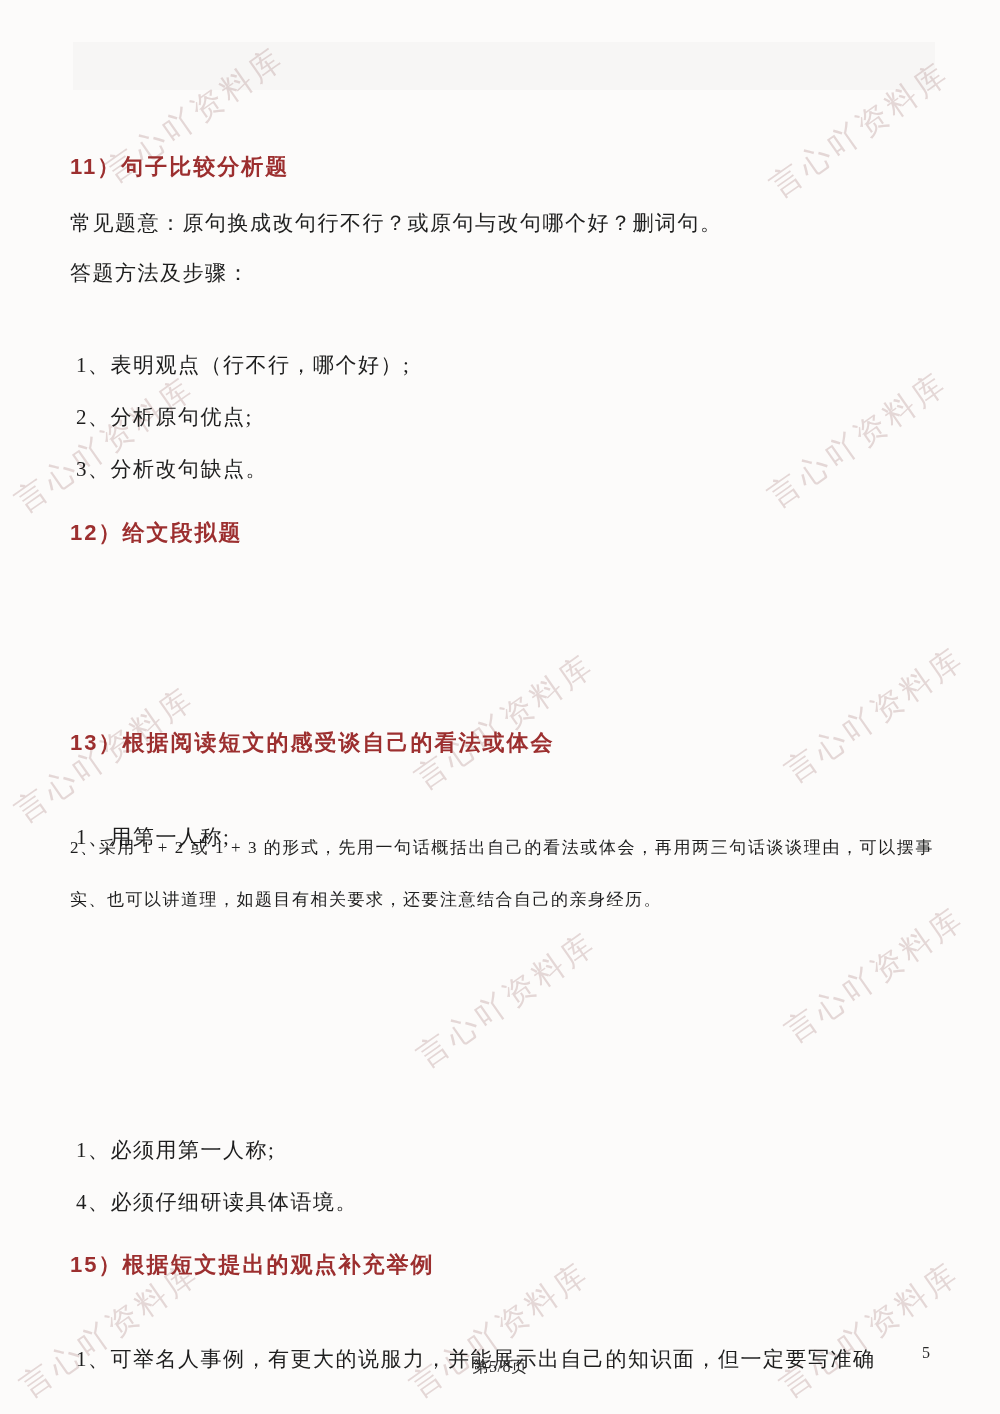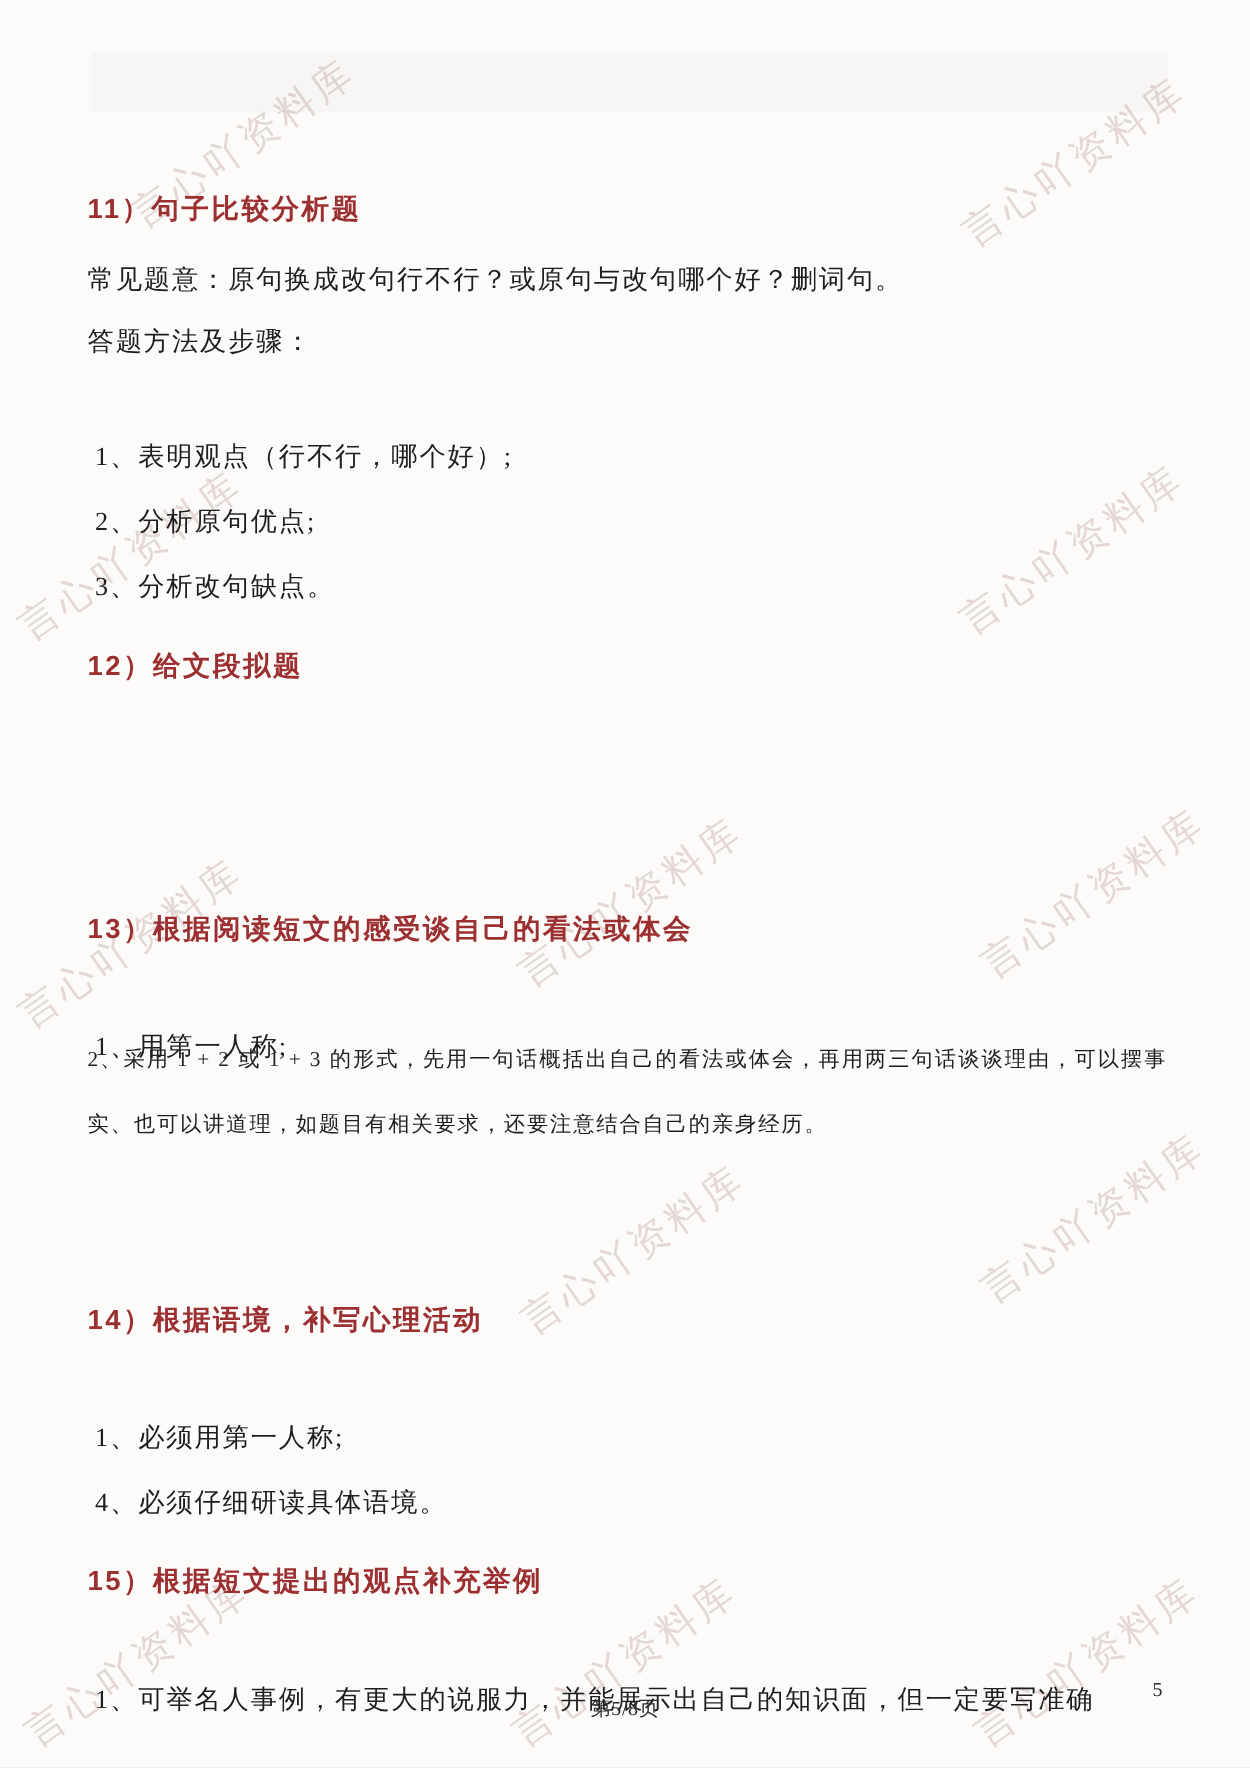--- a/index.html
+++ b/index.html
@@ -103,21 +103,20 @@
   <div class="t ind" style="top:307px;">1、表明观点（行不行，哪个好）;</div>
   <div class="t ind" style="top:359px;">2、分析原句优点;</div>
   <div class="t ind" style="top:411px;">3、分析改句缺点。</div>
 
   <div class="h" style="top:517px;">12）给文段拟题</div>
 
   <div class="h" style="top:727px;">13）根据阅读短文的感受谈自己的看法或体会</div>
   <div class="t ind" style="top:779px;">1、用第一人称;</div>
   <div class="wrap" style="top:822px;">2、采用 1 + 2 或 1 + 3 的形式，先用一句话概括出自己的看法或体会，再用两三句话谈谈理由，可以摆事实、也可以讲道理，如题目有相关要求，还要注意结合自己的亲身经历。</div>
 
-  <div class="h" style="top:1040px;">14）根据语境，补写心理活动</div>
   <div class="t ind" style="top:1092px;">1、必须用第一人称;</div>
   <div class="t ind" style="top:1144px;">4、必须仔细研读具体语境。</div>
 
   <div class="h" style="top:1249px;">15）根据短文提出的观点补充举例</div>
   <div class="t ind" style="top:1301px;">1、可举名人事例，有更大的说服力，并能展示出自己的知识面，但一定要写准确</div>
 
   <div class="footer">第5/8页</div>
   <div class="pnum">5</div>
 
 </div>

